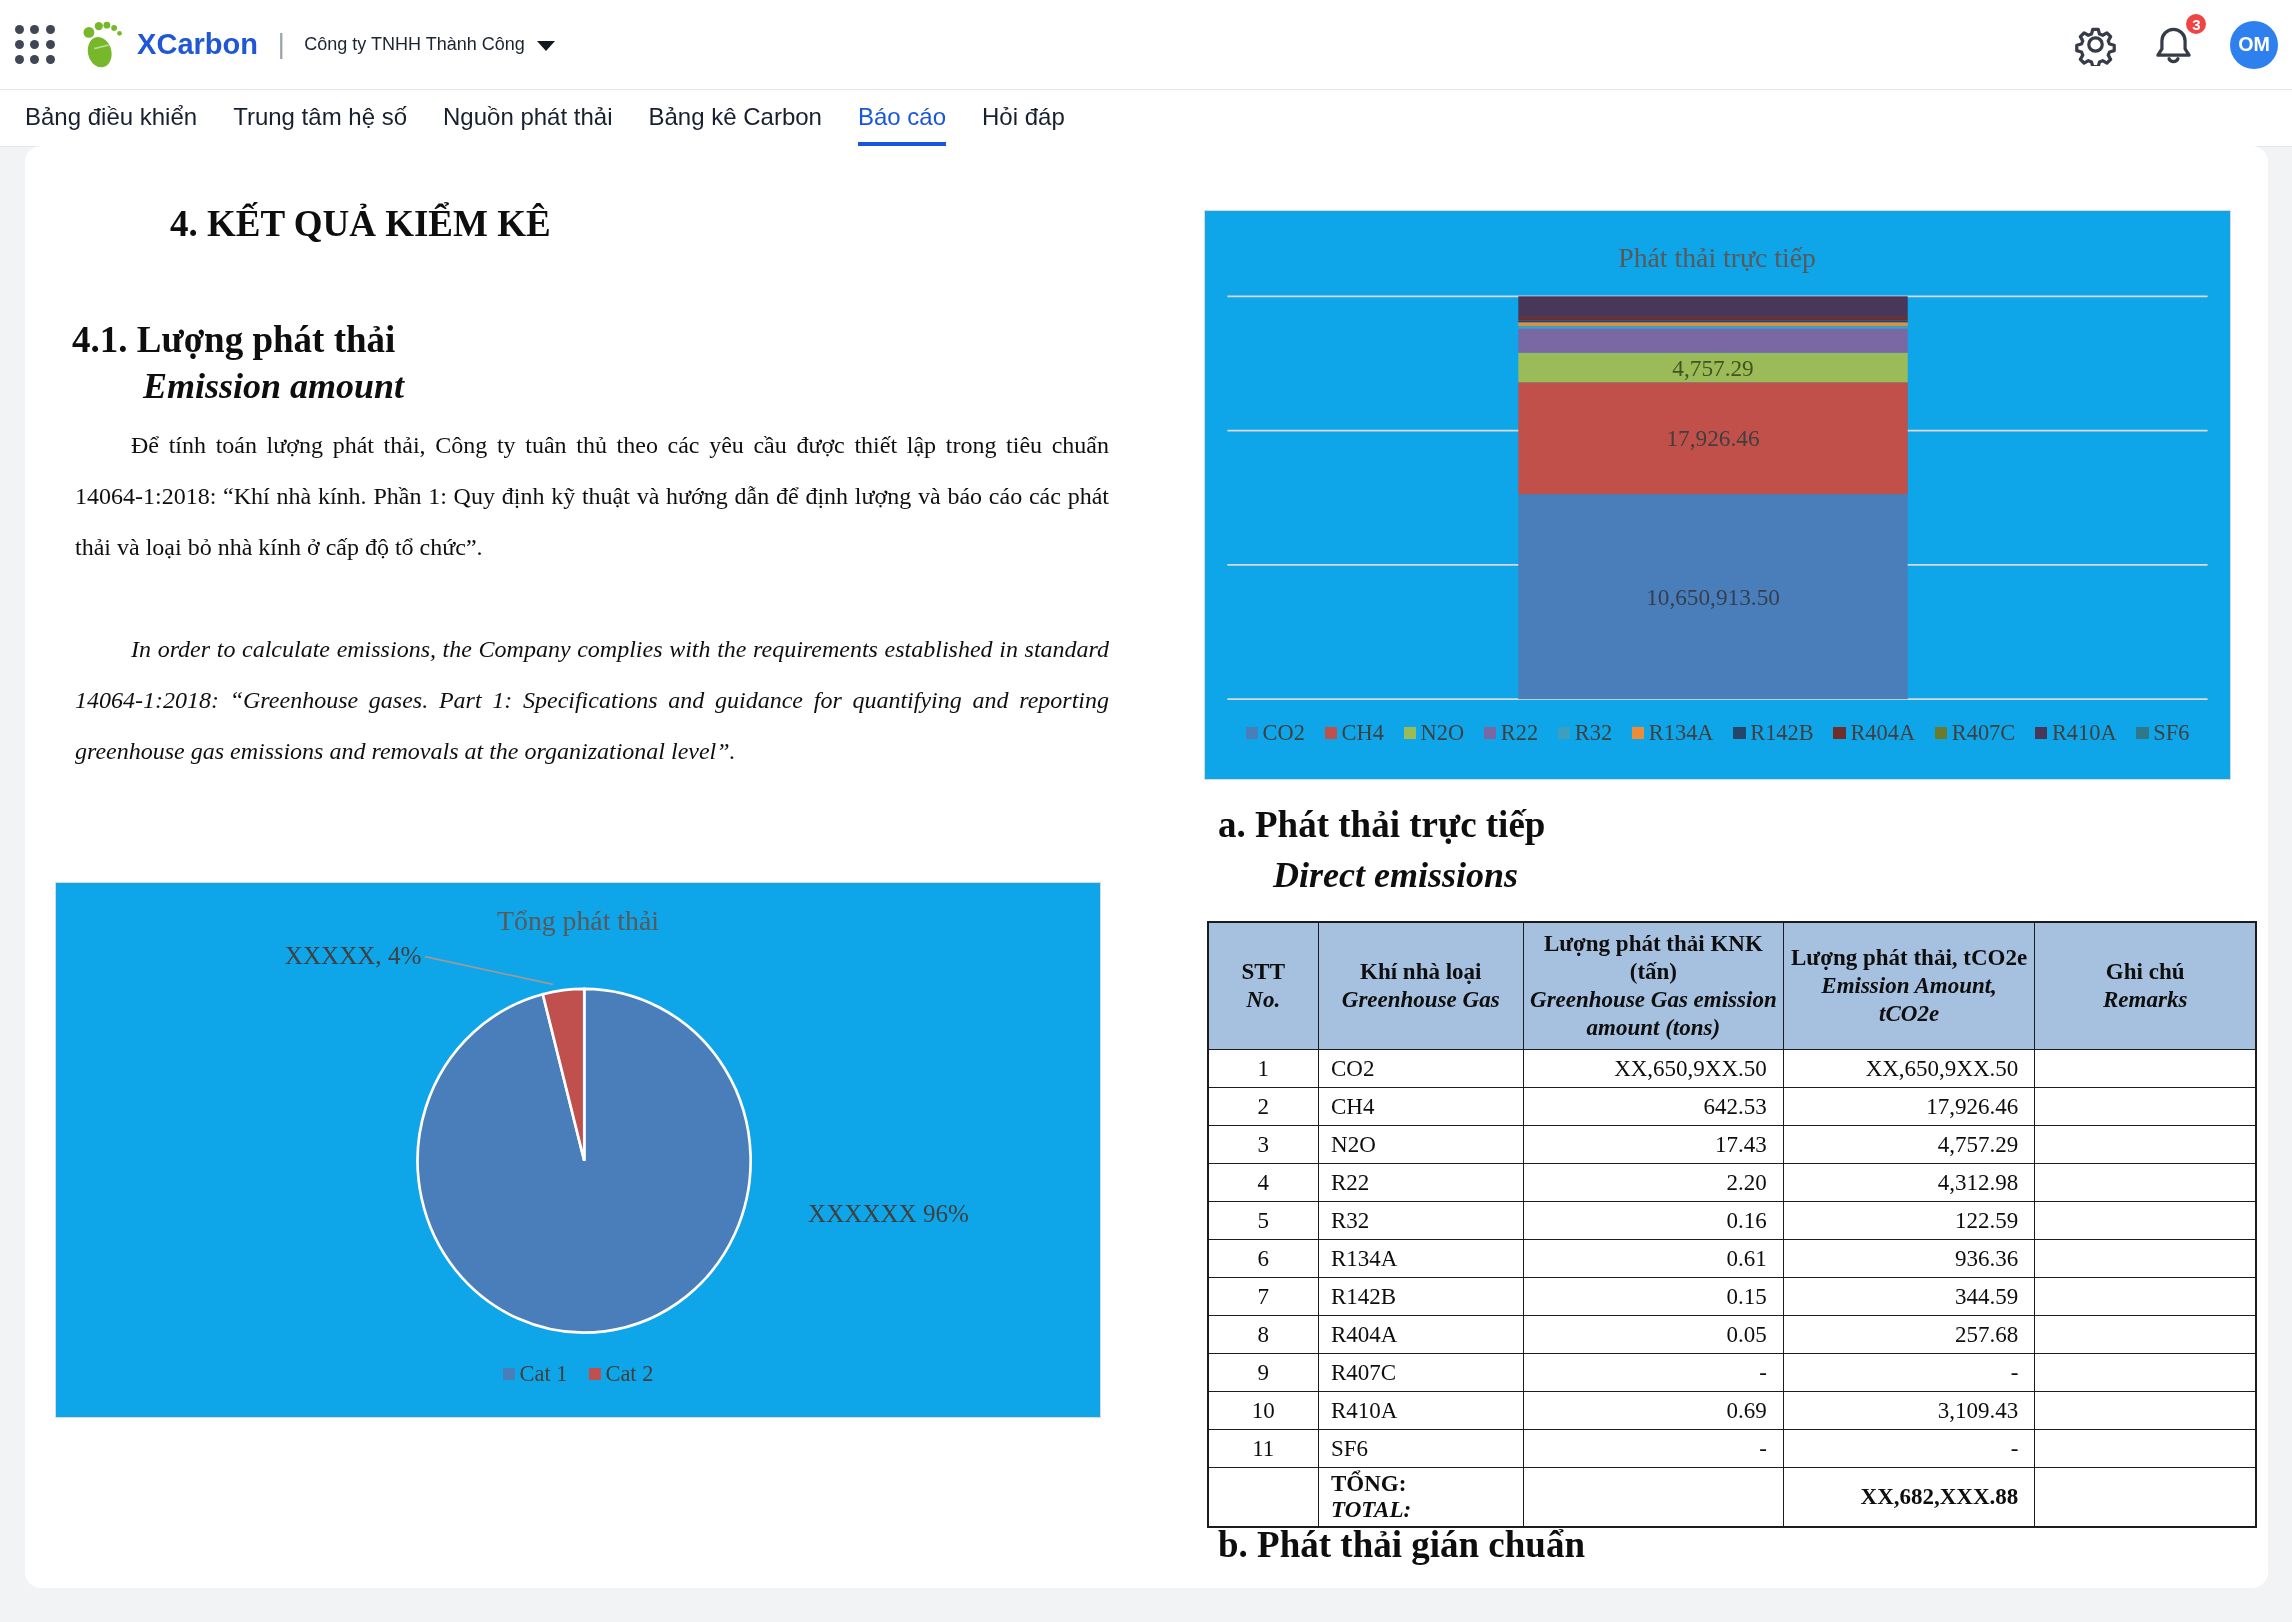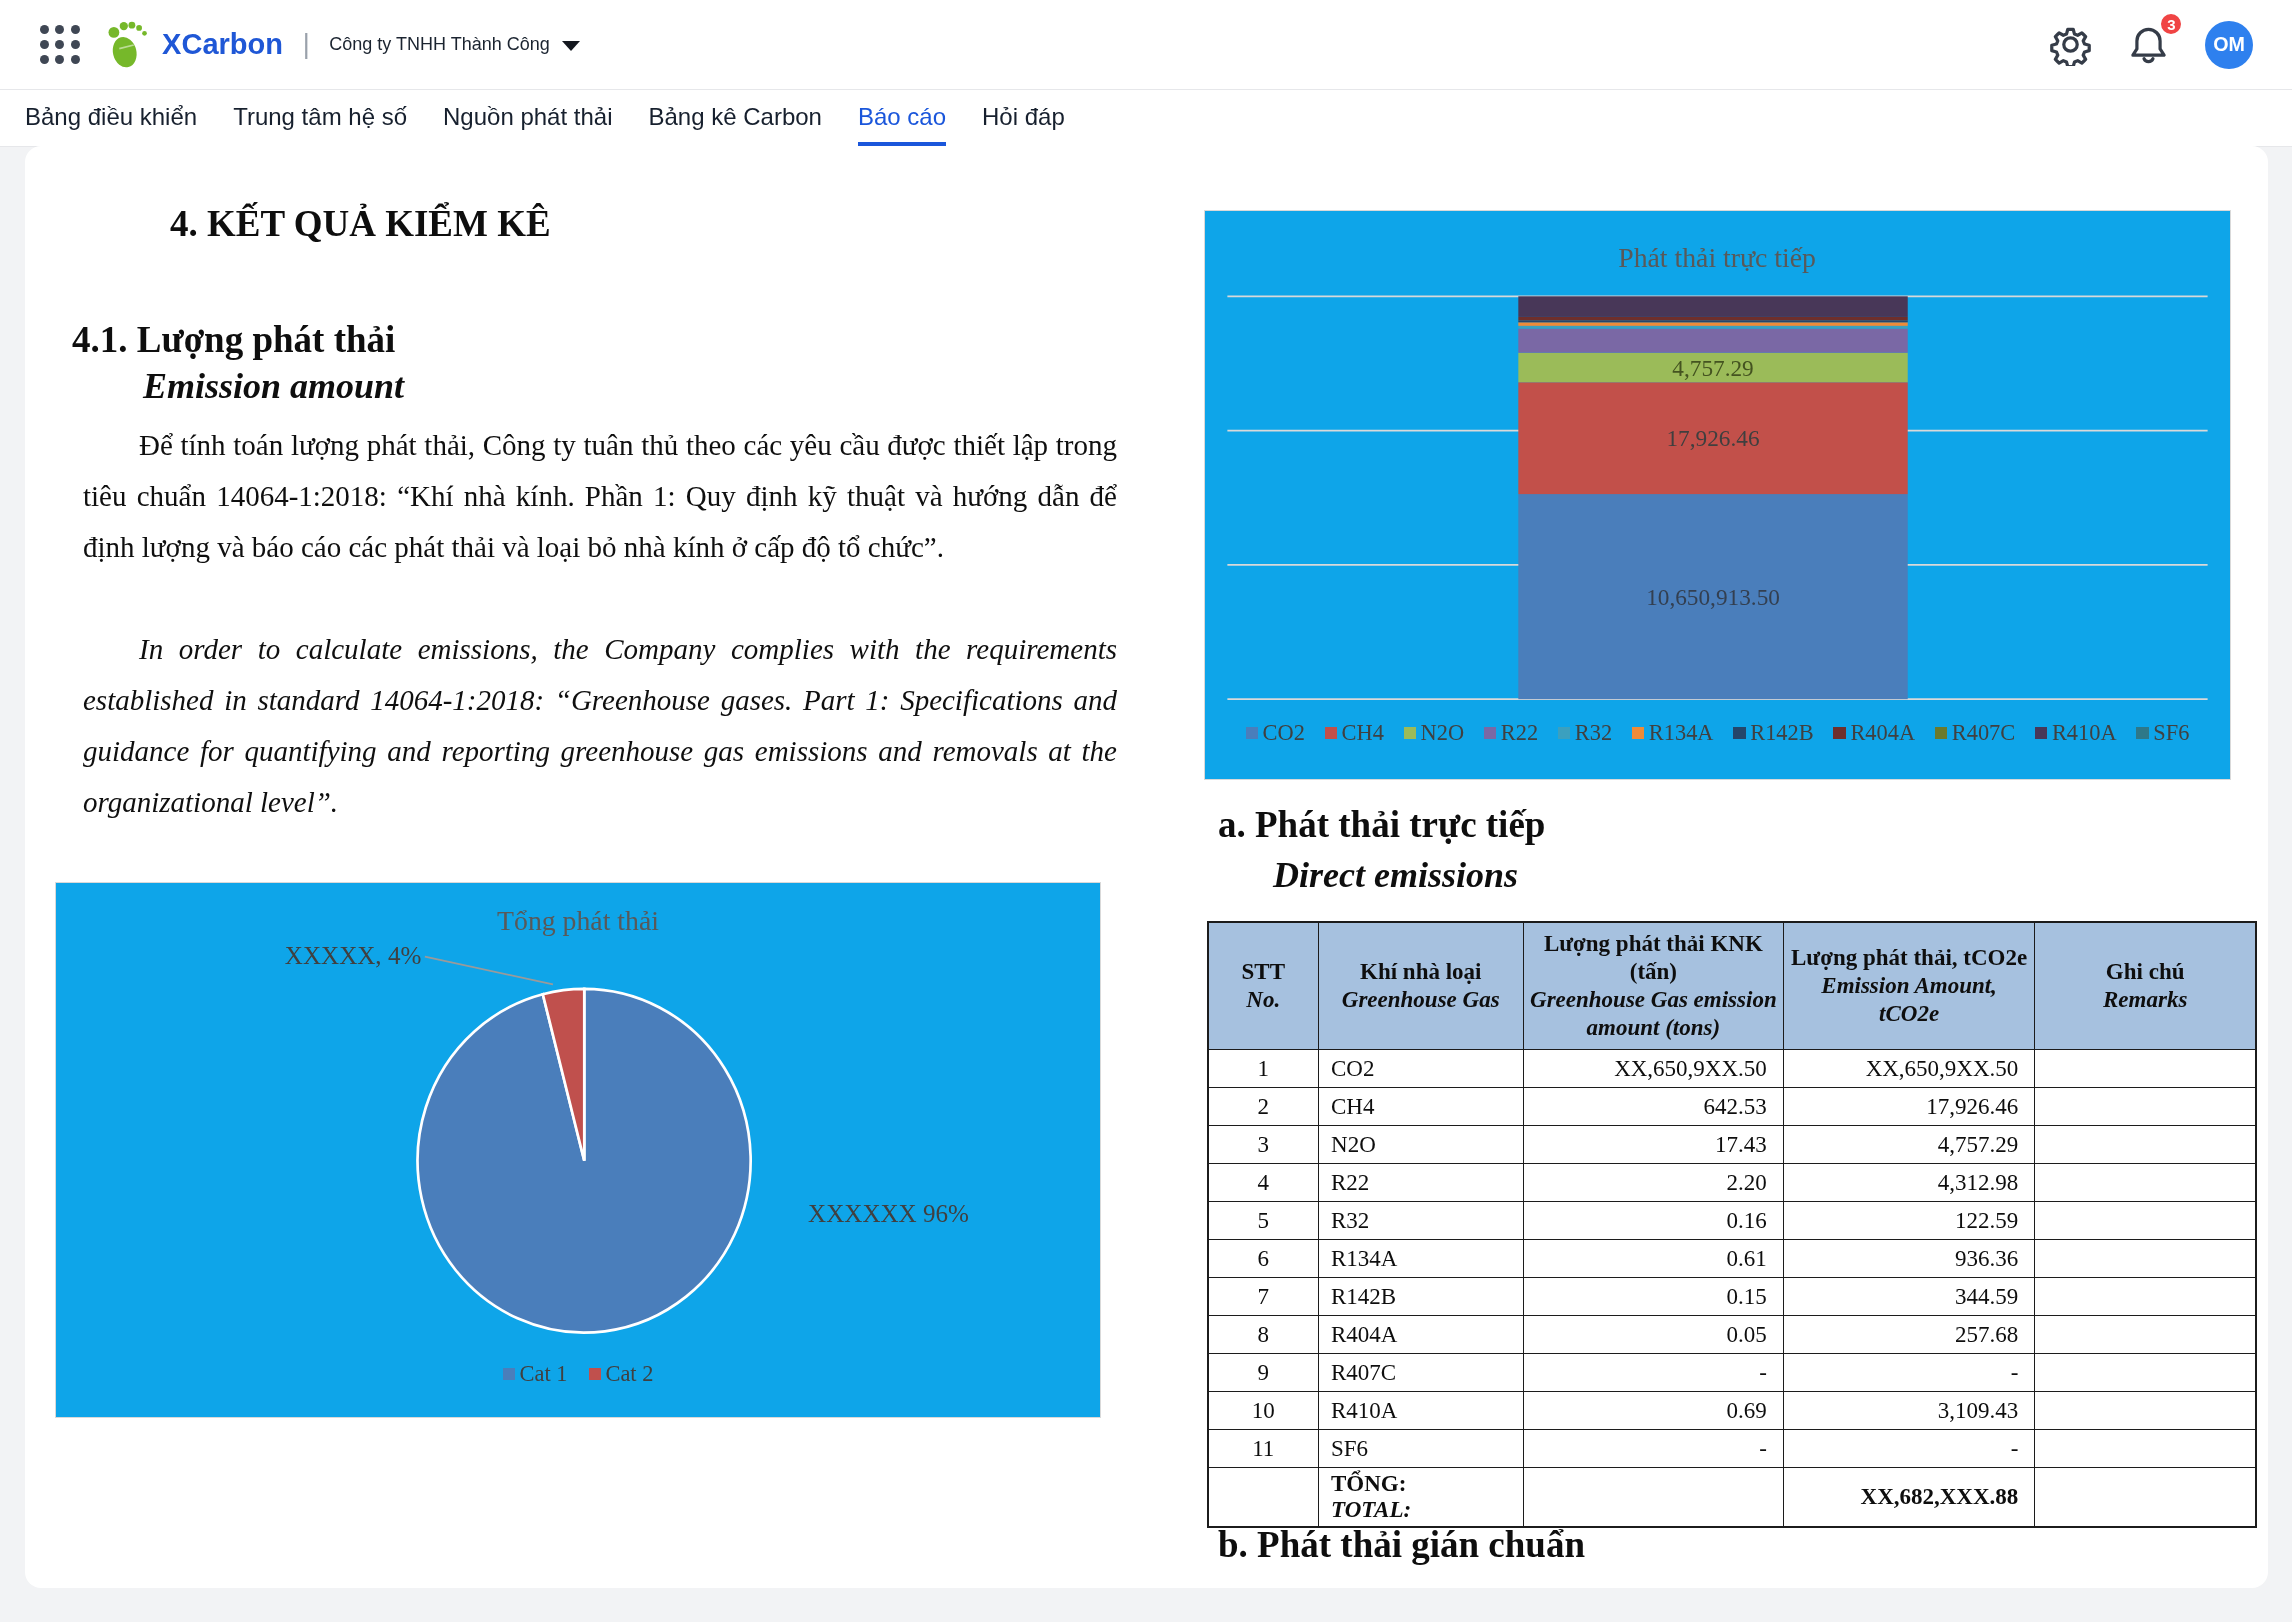--- a/index.html
+++ b/index.html
@@ -1,20 +1,20 @@
 <!DOCTYPE html>
 <html style="font-size:14.3px"><head>
 <meta charset="utf-8">
 <style>
   * { margin:0; padding:0; box-sizing:border-box; }
   html,body { width:2293px; height:1623px; }
   body { background:#f2f3f5; font-family:"Liberation Sans", sans-serif; color:#1b2430; position:relative; overflow:hidden; }
 
   
-  .appbar { position:absolute; left:0; top:0; width:2293px; height:90px; background:#fff; border-bottom:0.9px solid #e6e7ea; display:flex; align-items:center; justify-content:space-between; padding:0 40px; }
+  .appbar { position:absolute; left:0; top:0; width:2293px; height:90px; background:#fff; border-bottom:0.9px solid #e6e7ea; display:flex; align-items:center; justify-content:space-between; padding:0 15px; }
   .appbar-left { display:flex; align-items:center; }
   .grid-icon { display:grid; grid-template-columns:repeat(3,9px); grid-template-rows:repeat(3,9px); gap:6.3px; margin-right:23px; cursor:pointer; }
   .grid-icon i { width:9px; height:9px; border-radius:50%; background:#3f4754; }
   .logo-mark { width:47px; height:54px; margin-right:12.5px; }
   .brand { font-size:29px; font-weight:bold; color:#1f57d6; margin-right:19.7px; }
   .vbar { font-size:27px; color:#9aa1ab; margin-right:19.7px; font-weight:300; }
   .company { font-size:18px; font-weight:500; color:#1b2430; margin-right:12.5px; }
   .caret-down { width:0; height:0; border-left:9px solid transparent; border-right:9px solid transparent; border-top:10.7px solid #14181f; margin-top:3.6px; cursor:pointer; }
   .appbar-right { display:flex; align-items:center; gap:36px; }
   .icon-btn { position:relative; cursor:pointer; display:flex; align-items:center; }
@@ -25,21 +25,21 @@
   .nav { position:absolute; left:0; top:90px; width:2293px; height:57px; background:#fff; border-bottom:0.9px solid #e6e7ea; display:flex; align-items:stretch; padding:0 25px; gap:36px; }
   .tab { display:flex; align-items:center; font-size:24px; font-weight:500; color:#17202e; border-bottom:4.5px solid transparent; padding-top:1.8px; cursor:pointer; }
   .tab.active { color:#1a56db; border-bottom-color:#1a56db; }
 
   
   .card { position:absolute; left:25px; top:146px; width:2243px; height:1442px; background:#fff; border-radius:16px; }
 
   
   .h-vi { position:absolute; font-family:"Liberation Serif", serif; font-weight:bold; font-size:37px; color:#0e0e0e; white-space:nowrap; }
   .h-en { position:absolute; font-family:"Liberation Serif", serif; font-weight:bold; font-style:italic; font-size:36px; color:#0e0e0e; white-space:nowrap; }
-  .para { position:absolute; left:50px; width:1034px; font-family:"Liberation Serif", serif; font-size:29px; line-height:51px; text-align:justify; color:#0f0f0f;margin-left:8px; }
+  .para { position:absolute; left:50px; width:1034px; font-family:"Liberation Serif", serif; font-size:24px; line-height:51px; text-align:justify; color:#0f0f0f; }
   .para.indent { text-indent:56px; }
   .para.italic { font-style:italic; }
 
   .figure-box { position:absolute; border:0.9px solid #d9d9d9; background:#0ea5e9; }
   svg text { font-family:"Liberation Serif", serif; }
 
   .blegend { position:absolute; left:0; top:509px; width:100%; display:flex; justify-content:center; gap:19.7px; }
   .blegend .item { display:flex; align-items:center; gap:4.5px; font-family:"Liberation Serif", serif; font-size:22.4px; color:#404040; }
   .blegend .sw { width:12.5px; height:12.5px; display:inline-block; }
 

